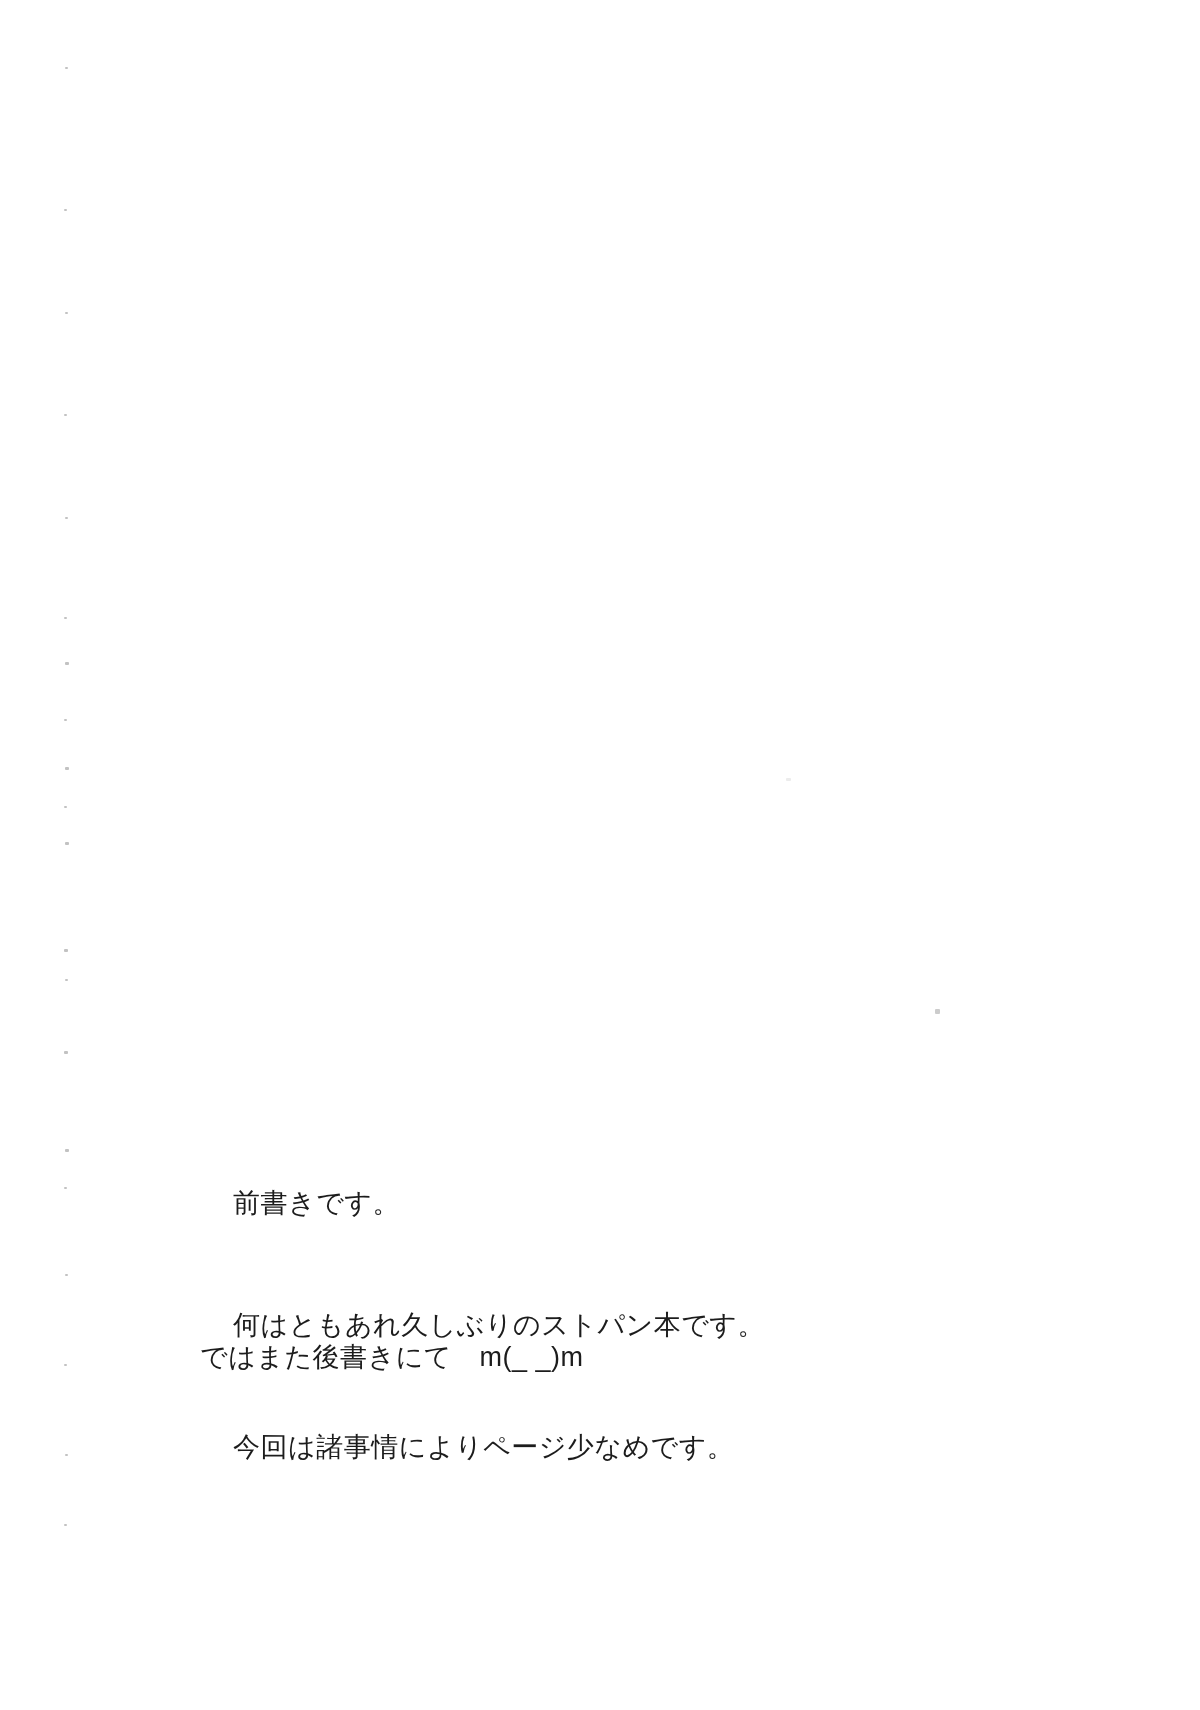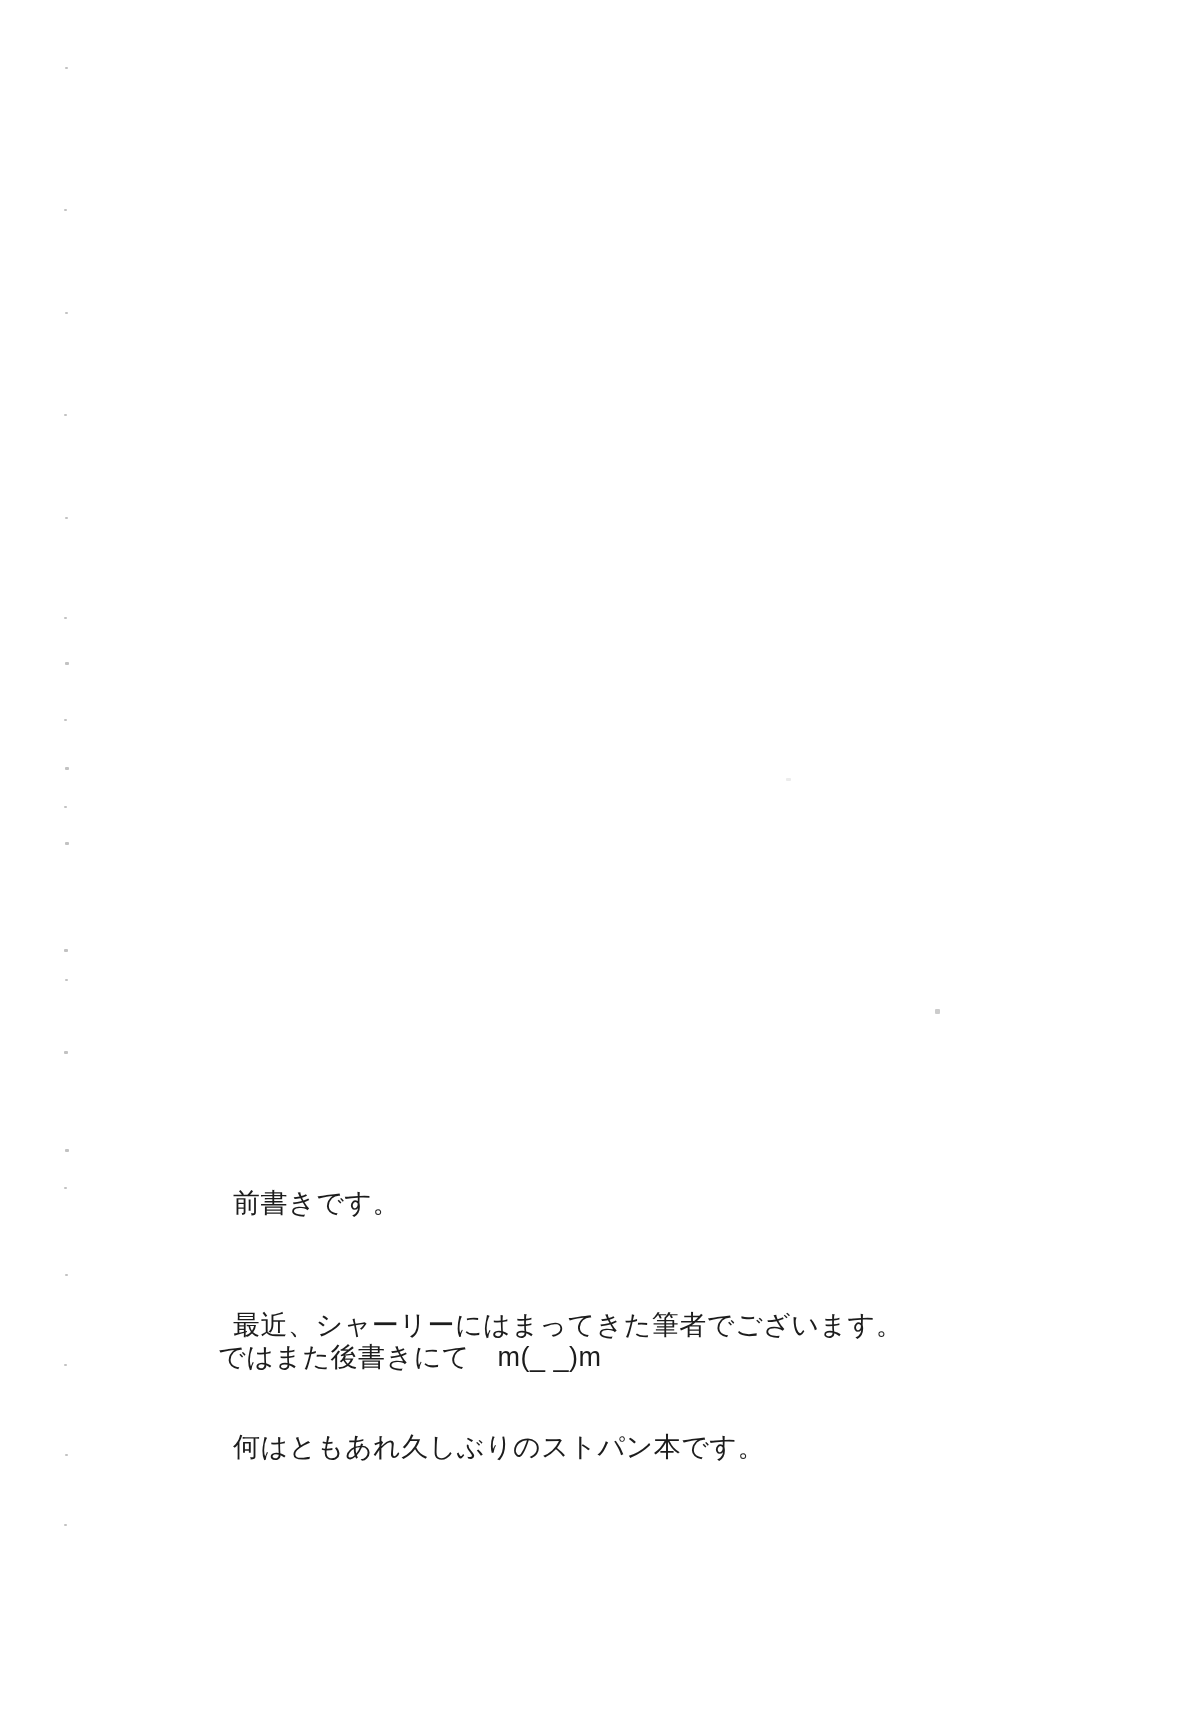--- a/index.html
+++ b/index.html
@@ -22,21 +22,21 @@
   }
   .text-block {
     position: absolute;
     color: var(--text-color);
     font-size: 27px;
     line-height: 30px;
     letter-spacing: 0.5px;
     white-space: pre;
   }
   .foreword { top: 1048px; left: 153px; }
-  .closing  { top: 1278px; left: 154px; }
+  .closing  { top: 1278px; left: 136px; }
   .author   { top: 1358px; left: 153px; }
   .author .indented { padding-left: 17px; }
   .page-number {
     position: absolute;
     top: 1660px;
     left: 1131px;
     color: var(--text-color);
     font-size: 25px;
     line-height: 28px;
     letter-spacing: 1px;
@@ -49,22 +49,22 @@
   }
   .speck.faint { opacity: 0.25; background: #b5b5b5; }
 </style>
 </head>
 <body>
 
 <div class="page">
 
   <div class="text-block foreword">
     <div class="line">前書きです。</div>
-    <div class="line">最近、シャーリーにはまってきた筆者でございます。</div>
     <div class="line">何はともあれ久しぶりのストパン本です。</div>
+    <div class="line">今回は諸事情によりページ少なめです。</div>
   </div>
 
   <div class="text-block closing">ではまた後書きにて　m(_ _)m</div>
 
 
   <div class="page-number">*2*</div>
 
   <div class="speck" style="left:1px;  top:3px;    width:3px; height:2px;"></div>
   <div class="speck" style="left:0;    top:145px;  width:3px; height:2px;"></div>
   <div class="speck" style="left:1px;  top:248px;  width:3px; height:2px;"></div>

